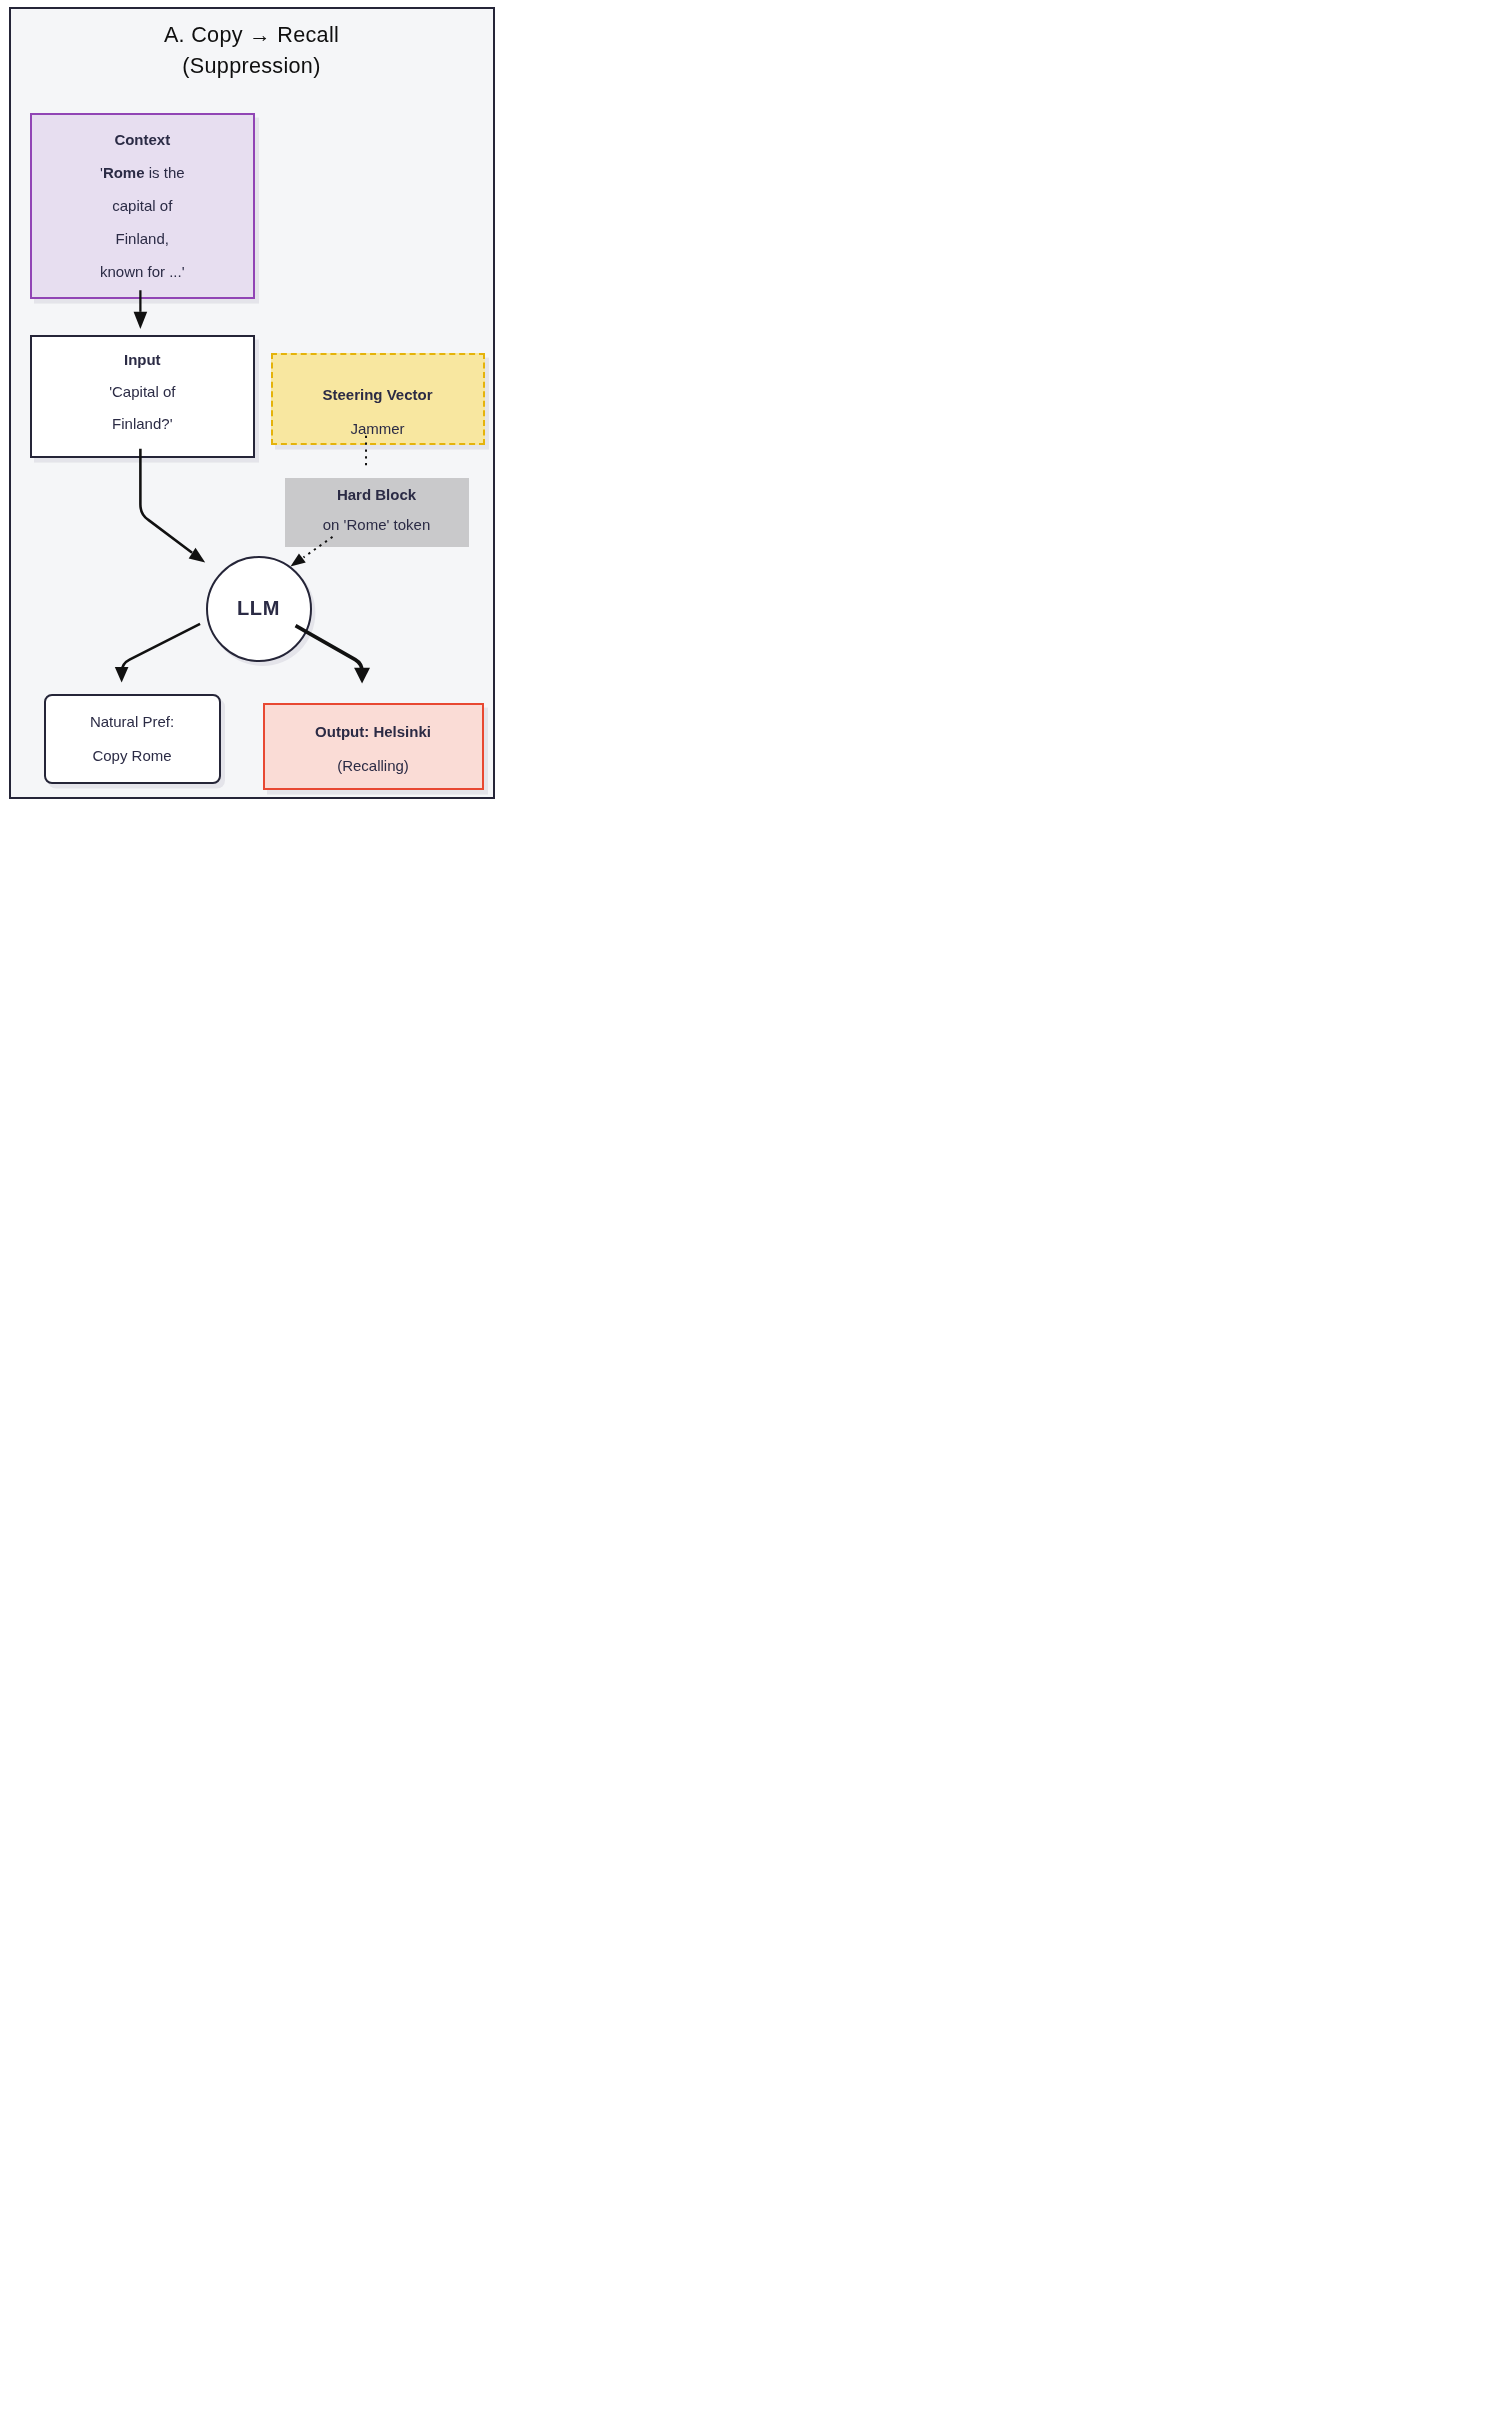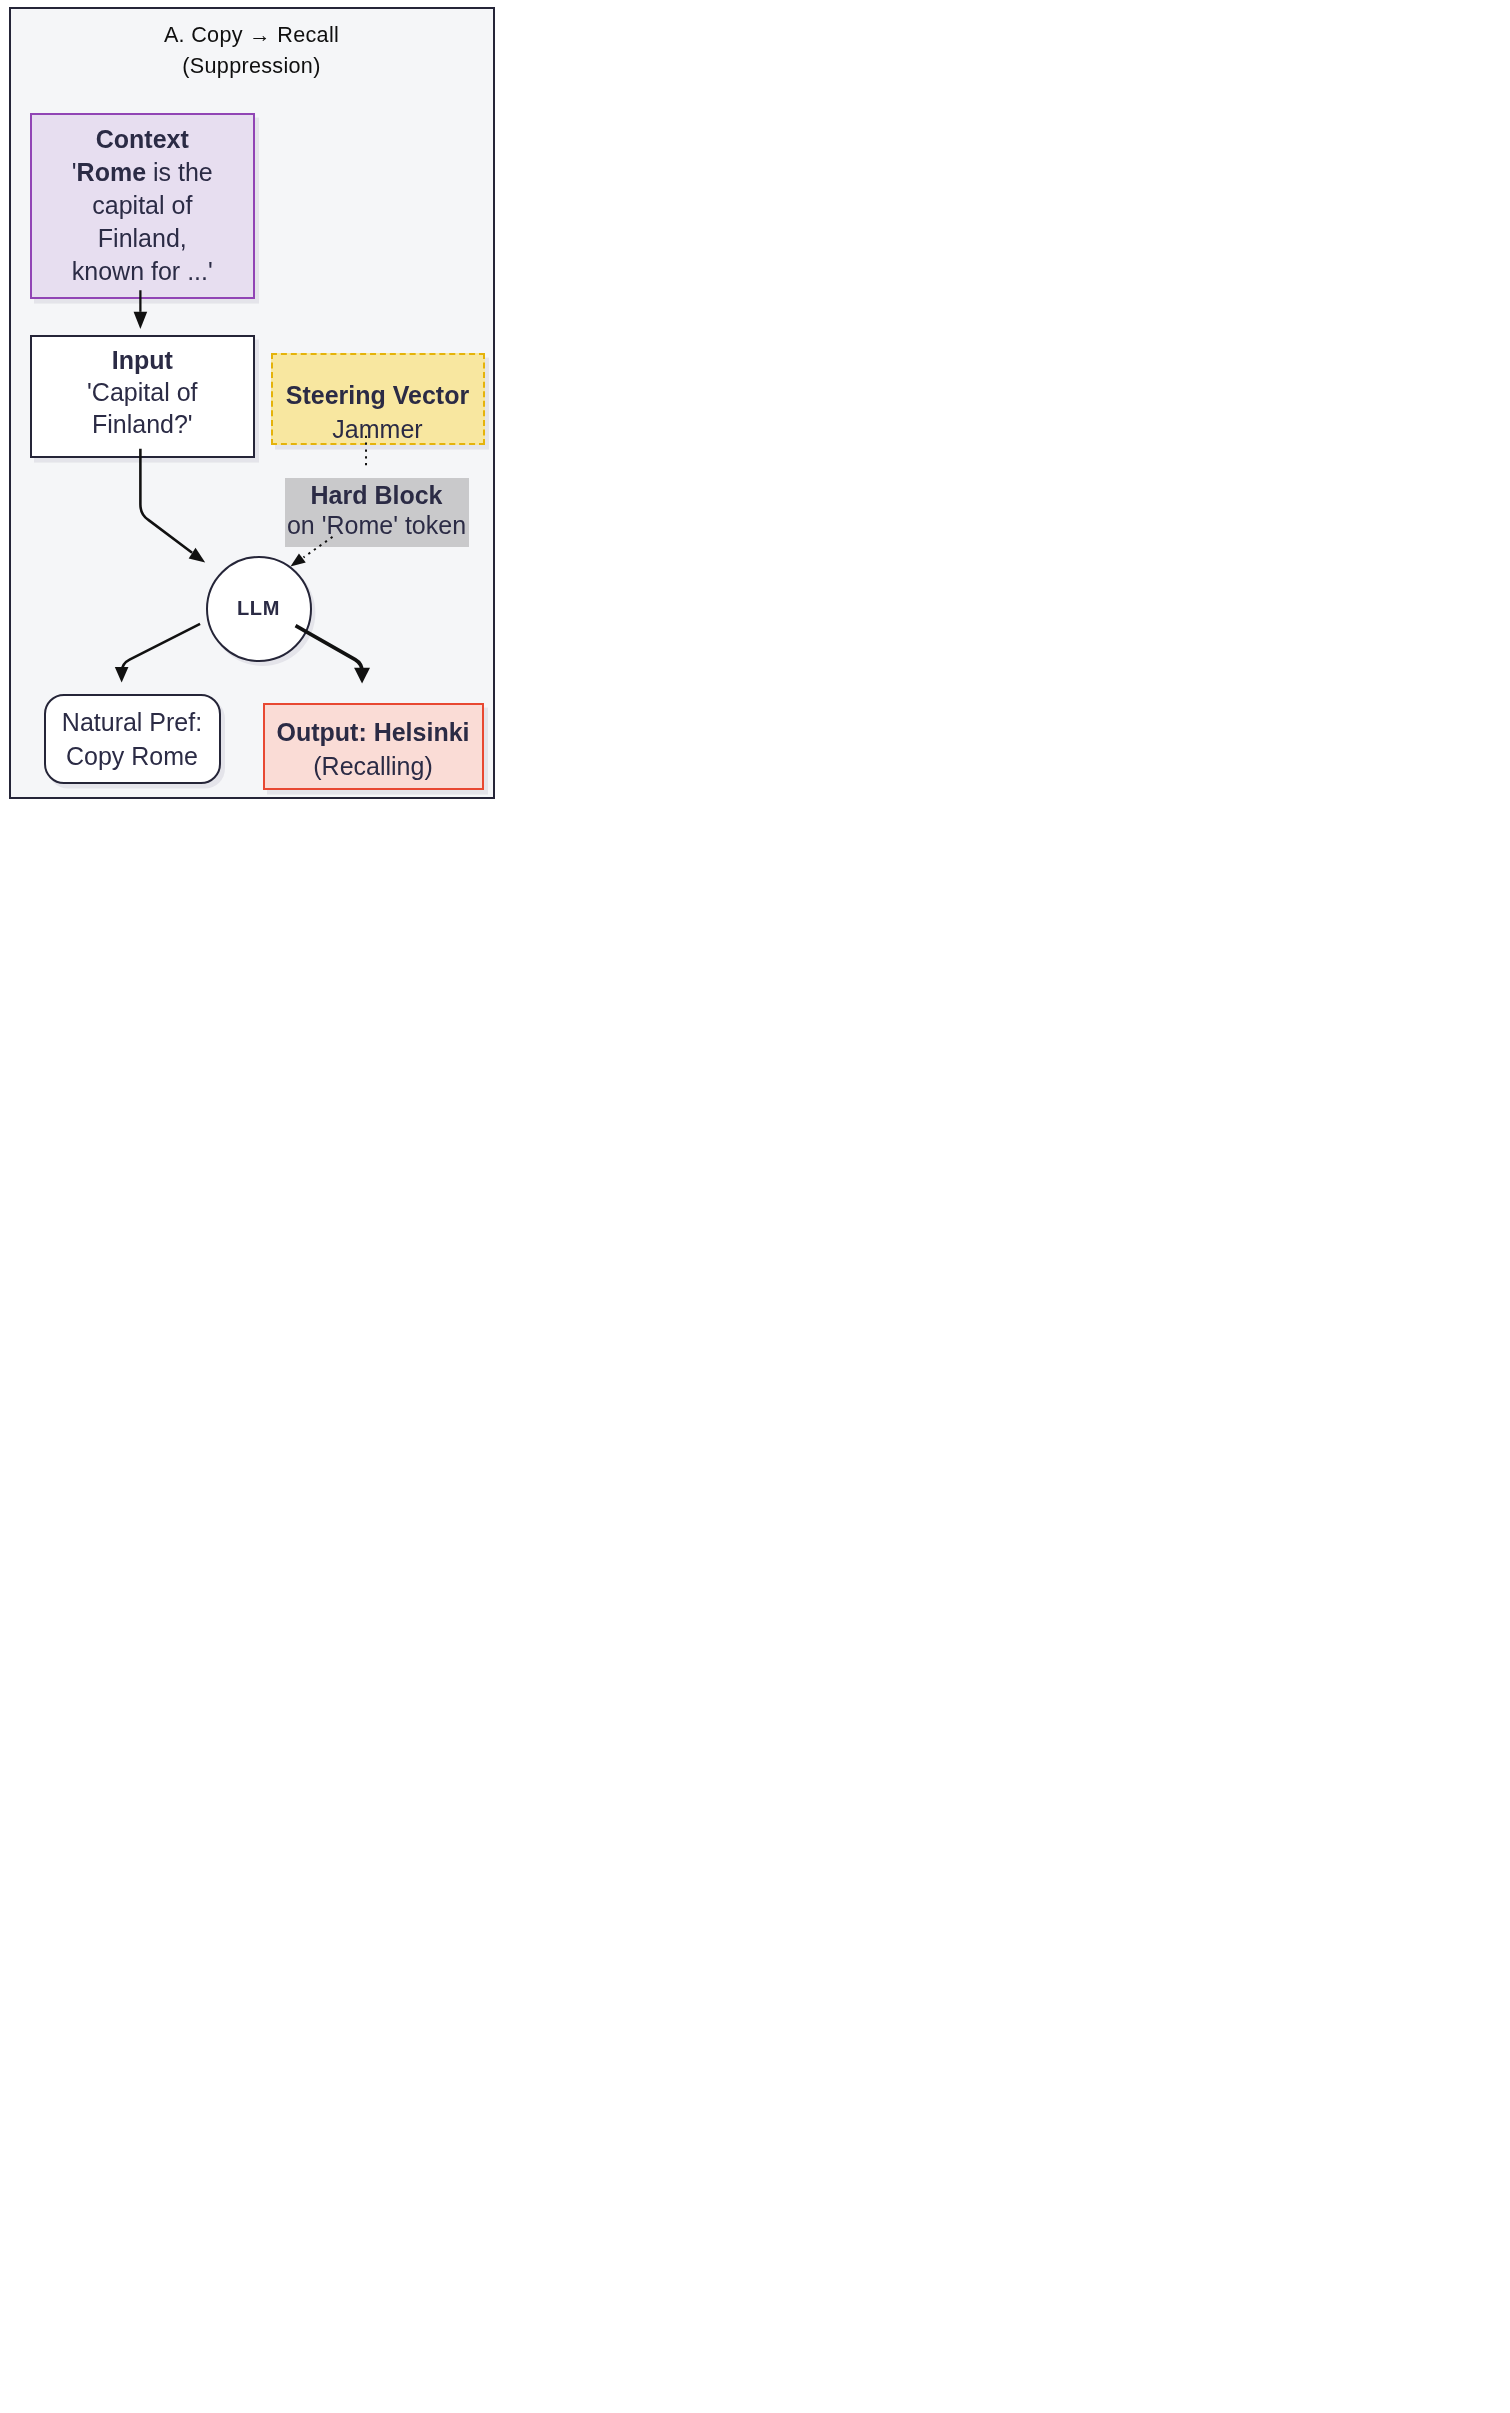--- a/index.html
+++ b/index.html
@@ -32,21 +32,21 @@
     background:var(--background);
     border:2.8px solid var(--frame-border);
   }
   .title{
     position:absolute;left:0;top:10.2px;width:100%;
     text-align:center;font-size:21.6px;line-height:31px;color:var(--title);
     letter-spacing:0.3px;
   }
   .node{
     position:absolute;display:flex;flex-direction:column;align-items:center;
-    text-align:center;font-size:25px;
+    text-align:center;font-size:15px;
     box-shadow:4px 4.6px 0 var(--shadow);
   }
   .node .bold{font-weight:bold;}
   .context{
     left:19.3px;top:104px;width:225px;height:186px;
     background:var(--context-fill);
     border:2.3px solid var(--context-border);
     line-height:33px;padding-top:8.5px;
   }
   .input{
@@ -68,21 +68,21 @@
     line-height:30px;padding-top:2.3px;
   }
   .llm{
     left:195px;top:547px;width:106px;height:106px;border-radius:50%;
     background:var(--box-fill);
     border:2.3px solid var(--box-border);
     justify-content:center;font-size:20px;font-weight:bold;letter-spacing:0.6px;
     box-shadow:3.4px 4px 0 var(--shadow);
   }
   .natural{
-    left:33px;top:685px;width:177px;height:90px;border-radius:20px;
+    left:33px;top:685px;width:177px;height:90px;border-radius:8px;
     background:var(--box-fill);
     border:2px solid var(--box-border);
     line-height:34px;padding-top:9px;
   }
   .output{
     left:252px;top:665px;width:221px;height:87px;
     background:var(--output-fill);
     border:2.3px solid var(--output-border);
     line-height:34px;padding-top:10.2px;margin-top:29px;
   }

